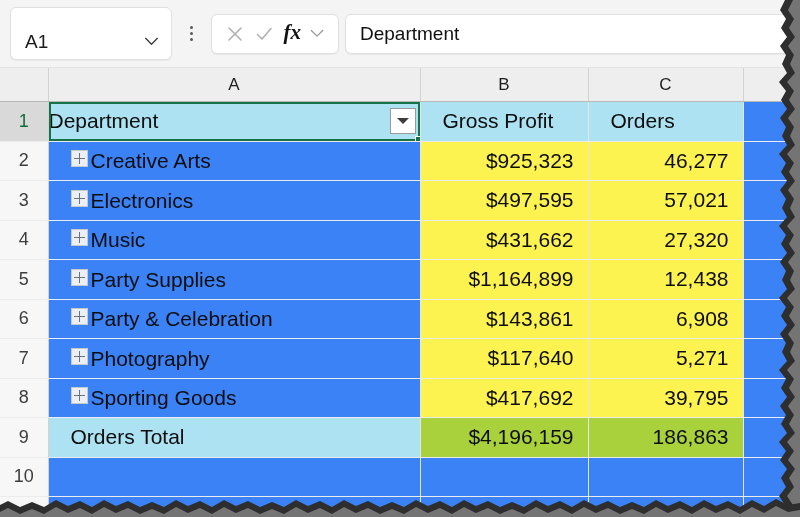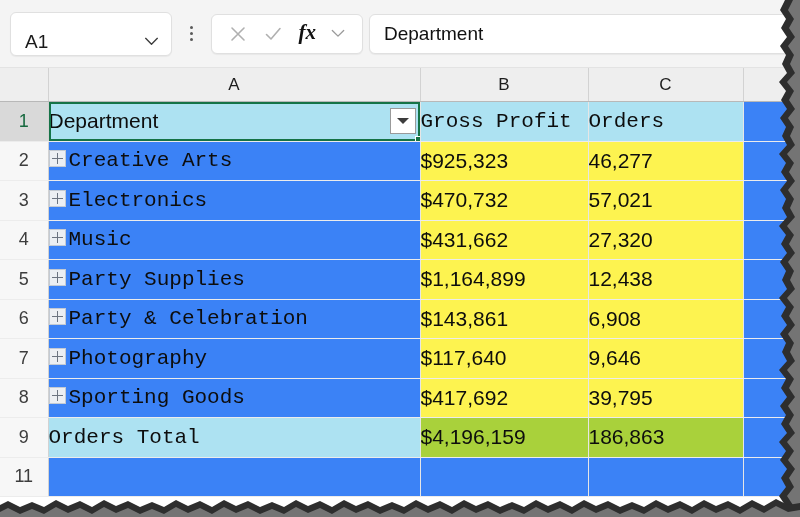--- a/index.html
+++ b/index.html
@@ -28,21 +28,21 @@
     background: #f4f4f4;
     box-sizing: border-box;
     display: flex;
     align-items: center;
     padding: 0 0 0 10px;
     border-bottom: 1px solid #e3e3e3;
   }
 
   .namebox {
     width: 162px;
-    height: 44px;
+    height: 53px;
     background: #ffffff;
     border: 1px solid #e0e0e0;
     border-radius: 6px;
     box-shadow: 0 1px 1px rgba(0,0,0,0.05);
     display: flex;
     align-items: center;
     justify-content: space-between;
     padding: 16px 12px 0 14px;
     box-sizing: border-box;
     flex: none;
@@ -72,21 +72,21 @@
   }
   .kebab i {
     display: block;
     width: 3px; height: 3px;
     border-radius: 50%;
     background: #5a5a5a;
   }
 
   .fxgroup {
     height: 40px;
-    width: 152px;
+    width: 128px;
     background: #ffffff;
     border: 1px solid #e0e0e0;
     border-radius: 6px;
     box-shadow: 0 1px 1px rgba(0,0,0,0.05);
     display: flex;
     align-items: center;
     justify-content: space-around;
     box-sizing: border-box;
     flex: none;
     margin-left: 4px;
@@ -192,22 +192,22 @@
     height: 38.5px;
     border-right: 1px solid #e6e6e6;
     border-bottom: 1px solid #ececec;
     vertical-align: middle;
     font-size: 21px;
     color: #0d0d0d;
     background: #3b82f6;
     overflow: hidden;
     white-space: nowrap;
   }
-  td.cell.txt { padding-left: 0; font-family: Liberation Mono, monospace; }
-  td.cell.num { text-align: left; padding-right: 14px; }
+  td.cell.txt { padding-left: 22px; }
+  td.cell.num { text-align: right; padding-right: 14px; }
 
   
   .fill-blue   { background: #ade2f2 !important; }
   .fill-yellow { background: #fdf350 !important; }
   .fill-green  { background: #a9d13b !important; }
 
   .bold { font-weight: bold; }
 
   
   td.a1cell {
@@ -385,21 +385,21 @@
       </tr>
 
       <tr>
         <td class="rownum">3</td>
         <td class="cell txt">
           <span class="cellflex">
                 <span class="plusbox"></span>
                 <span class="label">Electronics</span>
               </span>
         </td>
-        <td class="cell num fill-yellow">$470,732</td>
+        <td class="cell num fill-yellow">$497,595</td>
         <td class="cell num fill-yellow">57,021</td>
         <td class="cell"></td>
       </tr>
 
       <tr>
         <td class="rownum">4</td>
         <td class="cell txt">
           <span class="cellflex">
                 <span class="plusbox"></span>
                 <span class="label">Music</span>
@@ -438,21 +438,21 @@
 
       <tr>
         <td class="rownum">7</td>
         <td class="cell txt">
           <span class="cellflex">
                 <span class="plusbox"></span>
                 <span class="label">Photography</span>
               </span>
         </td>
         <td class="cell num fill-yellow">$117,640</td>
-        <td class="cell num fill-yellow">9,646</td>
+        <td class="cell num fill-yellow">5,271</td>
         <td class="cell"></td>
       </tr>
 
       <tr>
         <td class="rownum">8</td>
         <td class="cell txt">
           <span class="cellflex">
                 <span class="plusbox"></span>
                 <span class="label">Sporting Goods</span>
               </span>
@@ -463,20 +463,27 @@
       </tr>
 
       <tr>
         <td class="rownum">9</td>
         <td class="cell txt bold fill-blue">Orders Total</td>
         <td class="cell num bold fill-green">$4,196,159</td>
         <td class="cell num bold fill-green">186,863</td>
         <td class="cell"></td>
       </tr>
 
+      <tr>
+        <td class="rownum">10</td>
+        <td class="cell"></td>
+        <td class="cell"></td>
+        <td class="cell"></td>
+        <td class="cell"></td>
+      </tr>
 
       <tr>
         <td class="rownum">11</td>
         <td class="cell"></td>
         <td class="cell"></td>
         <td class="cell"></td>
         <td class="cell"></td>
       </tr>
     </tbody>
       </table>

